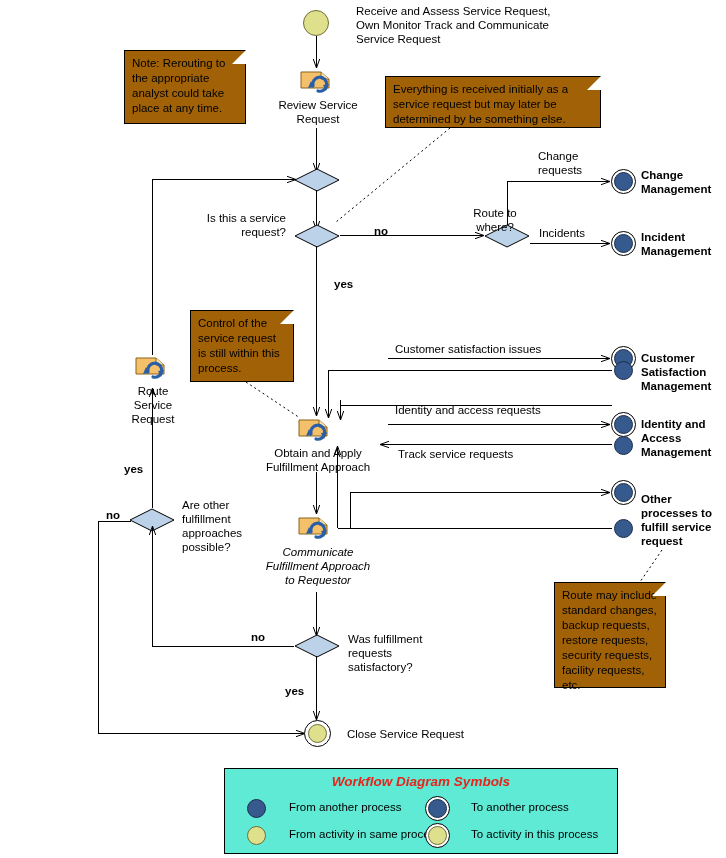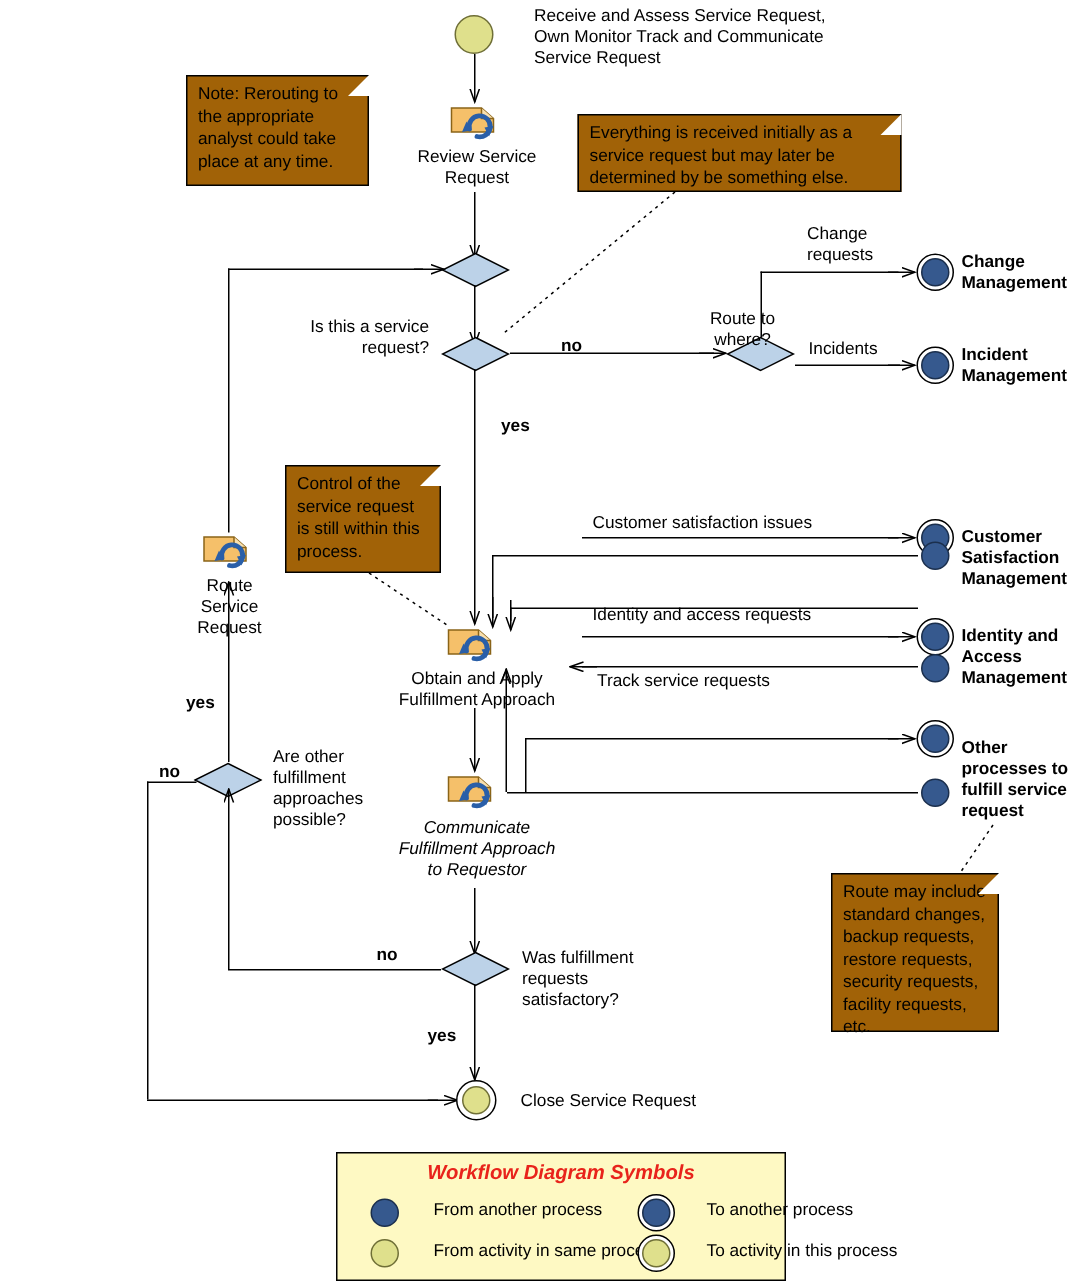--- a/index.html
+++ b/index.html
@@ -115,24 +115,24 @@
   .circ-out.yellow .inner {
     background: #dfe08c;
     border: 1px solid #6f6f37;
   }
 
   
   #legend {
     position: absolute;
     left: 224px;
     top: 768px;
-    width: 300px;
+    width: 394px;
     height: 86px;
     border: 1px solid #000000;
-    background: #fef9c3;
+    background: #5eead4;
     box-sizing: border-box;
   }
   #legend .title {
     position: absolute;
     top: 5px;
     left: 0;
     width: 100%;
     text-align: center;
     font-size: 13.5px;
     font-weight: bold;

